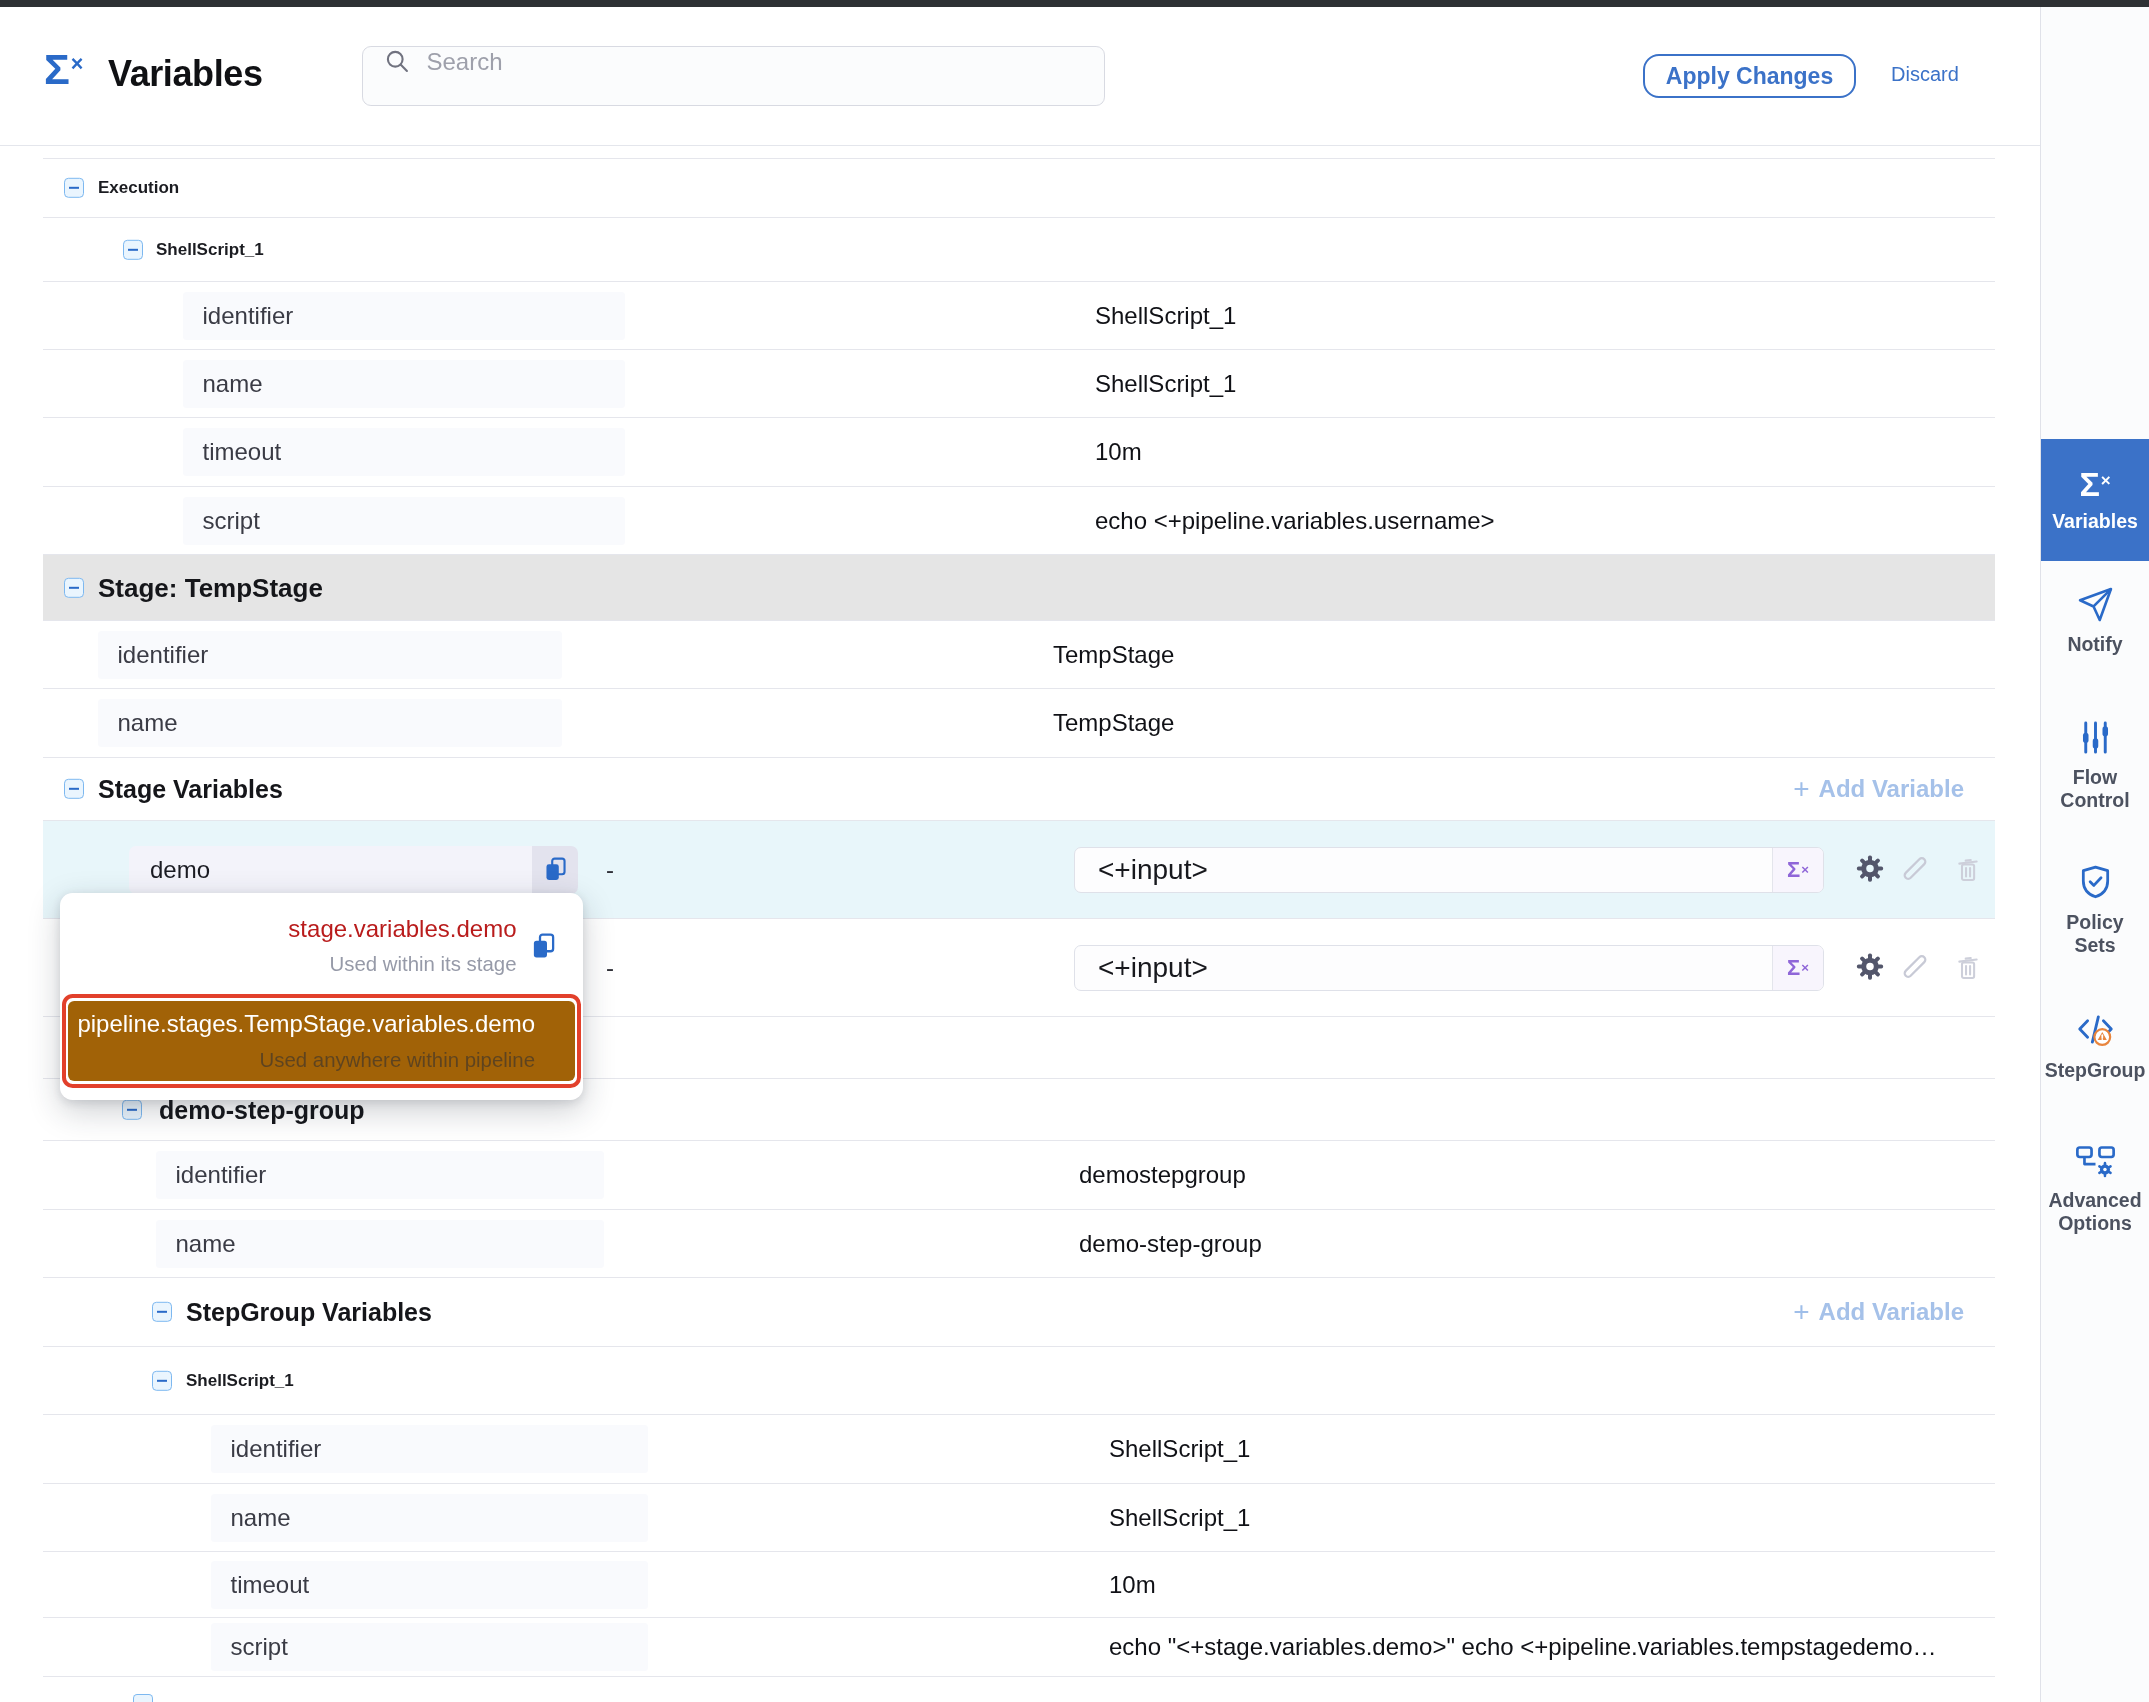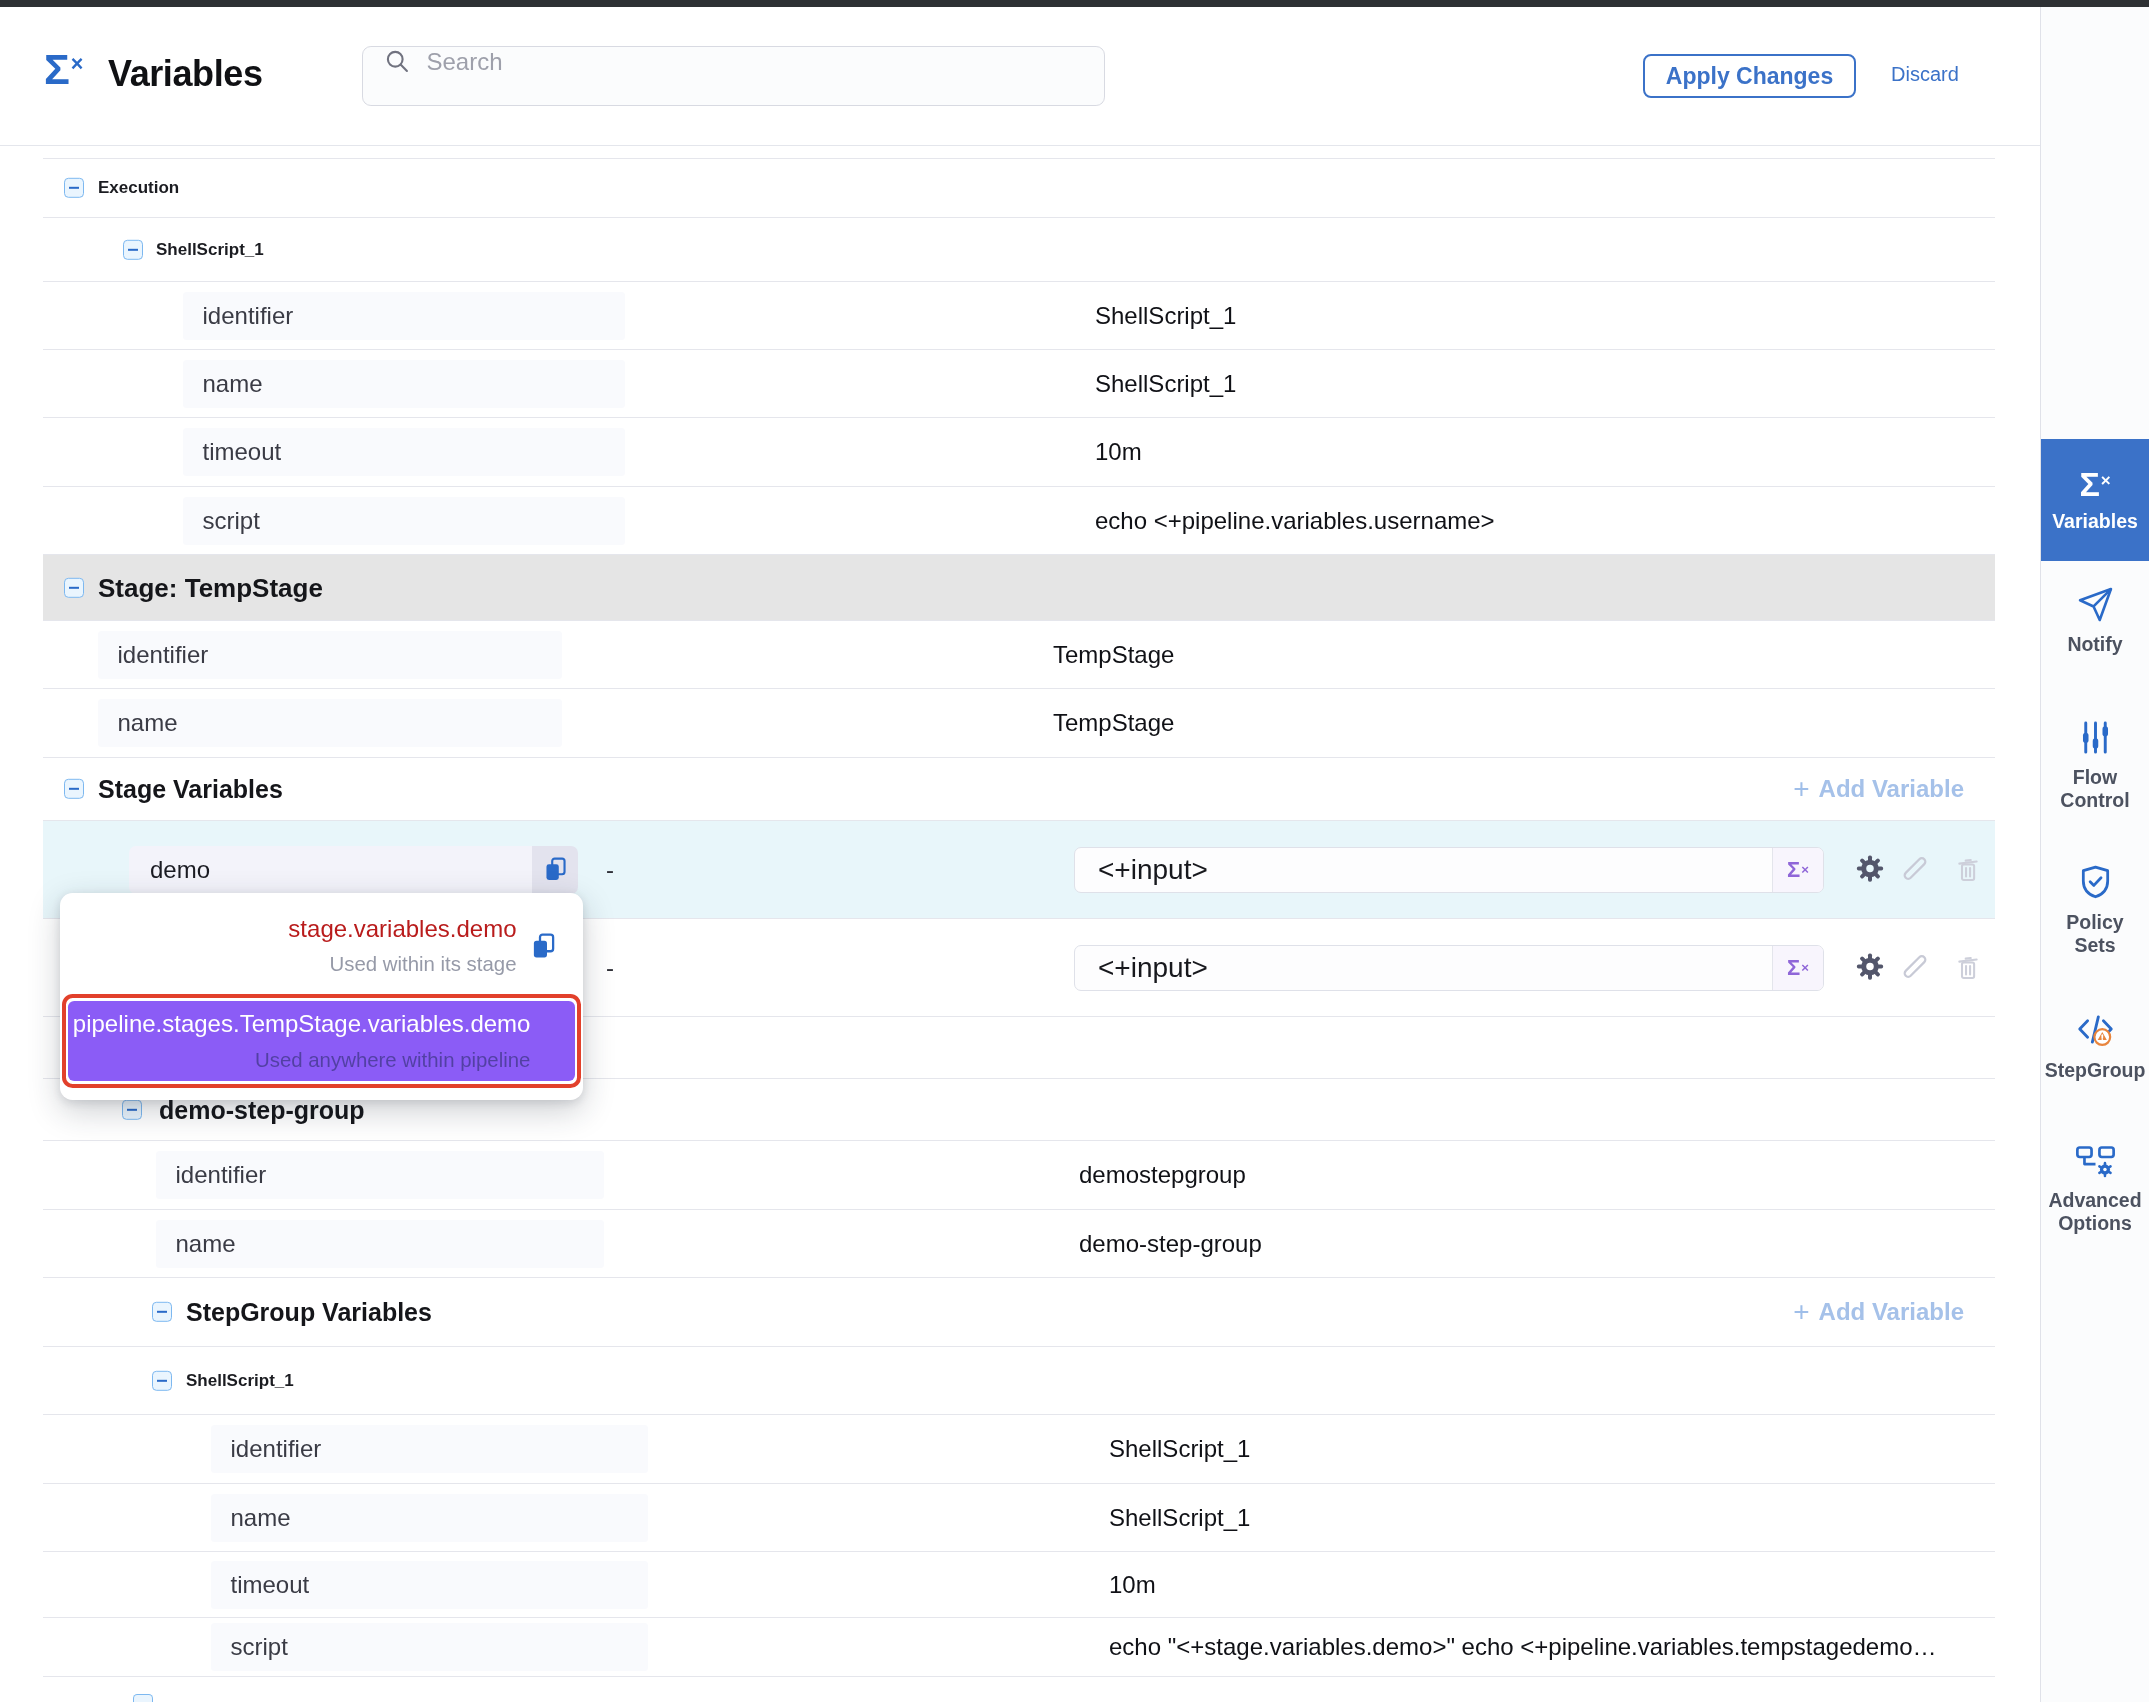--- a/index.html
+++ b/index.html
@@ -13,21 +13,21 @@
           border-bottom:1.8px solid #E4E6EC;box-sizing:border-box;}
   .logo{position:absolute;left:44px;top:41px;font-size:43px;font-weight:700;color:#2A6AC8;line-height:1;}
   .logo i{font-style:normal;font-size:0.5em;vertical-align:0.62em;font-weight:800;margin-left:0.9px;}
   .page-title{position:absolute;left:108px;top:46px;font-size:36px;font-weight:700;color:#101114;letter-spacing:-0.4px;}
   .search{position:absolute;left:362px;top:39px;width:743px;height:60px;border:1.8px solid #D8DAE2;border-radius:8.9px;
           background:#FBFCFD;box-sizing:border-box;display:flex;align-items:flex-start;padding:0 8.9px 0 19.5px;}
   .search svg{flex:0 0 auto;margin-right:14px;}
   .search input{border:none;outline:none;background:transparent;font-size:24px;color:#3A3B45;flex:1;
                 font-family:"Liberation Sans",sans-serif;}
   .search input::placeholder{color:#9EA0AB;}
-  .apply-btn{position:absolute;left:1643px;top:47px;width:213px;height:44px;border:2.2px solid #3B72C8;border-radius:8px;
+  .apply-btn{position:absolute;left:1643px;top:47px;width:213px;height:44px;border:2.2px solid #3B72C8;border-radius:16px;
              background:#fff;color:#3B72C8;font-size:23px;font-weight:600;display:flex;align-items:center;justify-content:center;
              box-sizing:border-box;cursor:pointer;}
   .discard-btn{position:absolute;left:1891px;top:56px;font-size:20px;color:#3B72C8;cursor:pointer;}
 
   
   .table{position:absolute;left:43px;top:151px;width:1952px;}
   .row{position:relative;border-top:0.9px solid #E5E6EC;box-sizing:border-box;background:#fff;}
   .row.hl{background:#E8F6FA;}
   .row.sec-hl{background:#e5e5e5;}
   .collapse{position:absolute;top:50%;transform:translateY(-50%);width:20.4px;height:20.4px;border:1.8px solid #7DB8F0;
@@ -63,22 +63,22 @@
   
   .popup{position:absolute;left:60px;top:886px;width:523px;height:207px;background:#fff;border-radius:12.4px;z-index:6;
          box-shadow:0 10.6px 32px rgba(31,41,55,.22),0 2.7px 8.9px rgba(31,41,55,.12);}
   .p-item1{position:absolute;top:3.5px;left:12.4px;right:27.5px;height:98px;display:flex;align-items:center;
            justify-content:flex-end;gap:14px;cursor:pointer;}
   .p-text{text-align:right;}
   .p-title1{font-size:24px;color:#b91c1c;font-weight:500;}
   .p-sub1{font-size:20.4px;color:#969AA8;margin-top:10.6px;}
   .annotation{position:absolute;left:1.8px;right:1.8px;top:101px;height:94px;border:4.4px solid #E2402B;border-radius:10.6px;
               box-sizing:border-box;}
-  .p-item2{position:absolute;left:2.7px;right:2.7px;top:2.7px;bottom:2.7px;background:#8b5cf6;border-radius:6.2px;display:flex;
-           align-items:center;justify-content:center;gap:30px;padding:0 18.6px 0 8.9px;cursor:pointer;}
+  .p-item2{position:absolute;left:2.7px;right:2.7px;top:2.7px;bottom:2.7px;background:#a16207;border-radius:6.2px;display:flex;
+           align-items:center;justify-content:flex-start;gap:30px;padding:0 18.6px 0 8.9px;cursor:pointer;}
   .p-title2{font-size:24px;color:#FFFFFF;font-weight:500;white-space:nowrap;}
   .p-sub2{font-size:20.4px;color:rgba(13,32,62,0.45);margin-top:10.6px;}
 
   
   .sidebar{position:absolute;left:2040px;top:7px;width:109px;height:1695px;background:#FBFCFD;
            border-left:1.8px solid #E0E2E9;box-sizing:border-box;}
   .side-item{position:absolute;left:0;width:100%;display:flex;flex-direction:column;align-items:center;gap:8.9px;
              cursor:pointer;text-align:center;}
   .side-item .lbl{font-size:19.5px;font-weight:600;color:#4C5260;line-height:1.2;padding:0 5.3px;}
   .side-item.active{background:#3B72C8;justify-content:center;}

